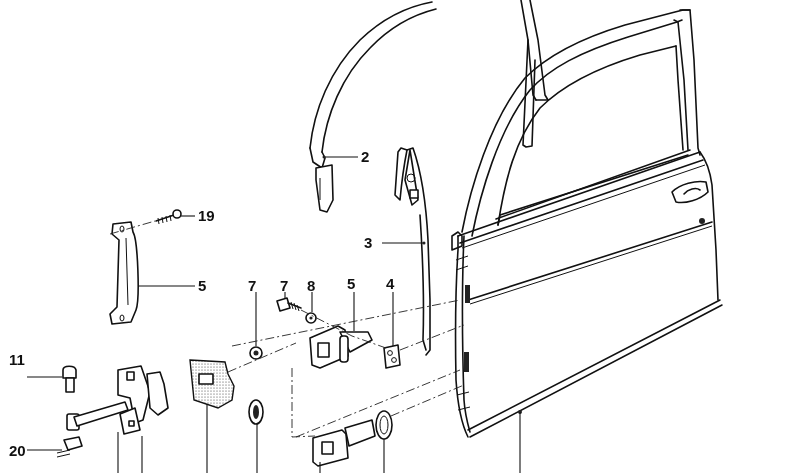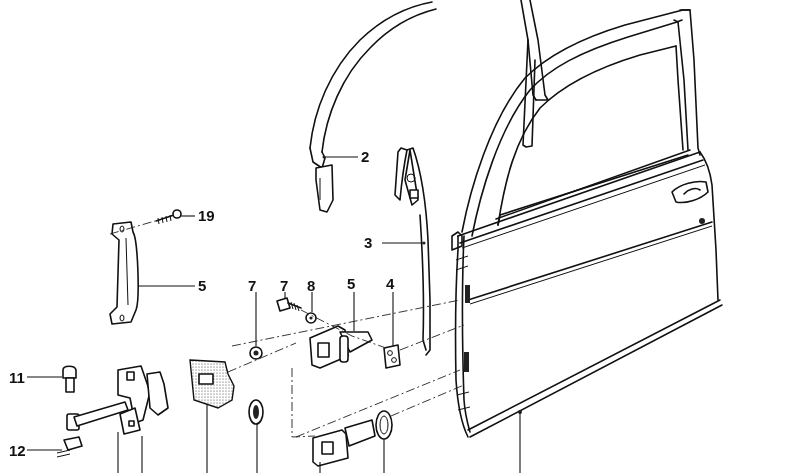--- a/index.html
+++ b/index.html
@@ -193,17 +193,17 @@
   <path class="dash" d="M400,350 L464,325"></path>
 </svg>
 </div>
 
 <span class="callout-label" style="left:361px; top:149px;">2</span>
 <span class="callout-label" style="left:364px; top:235px;">3</span>
 <span class="callout-label" style="left:386px; top:276px;">4</span>
 <span class="callout-label" style="left:347px; top:276px;">5</span>
 <span class="callout-label" style="left:280px; top:278px;">7</span>
 <span class="callout-label" style="left:307px; top:278px;">8</span>
-<span class="callout-label" style="left:9px;   top:370px;">11</span>
-<span class="callout-label" style="left:9px;   top:443px;">12</span>
+<span class="callout-label" style="left:9px;   top:352px;">11</span>
+<span class="callout-label" style="left:9px;   top:443px;">20</span>
 <span class="callout-label" style="left:248px; top:278px;">7</span>
 <span class="callout-label" style="left:198px; top:278px;">5</span>
 <span class="callout-label" style="left:198px; top:208px;">19</span>
 
 </body></html>

